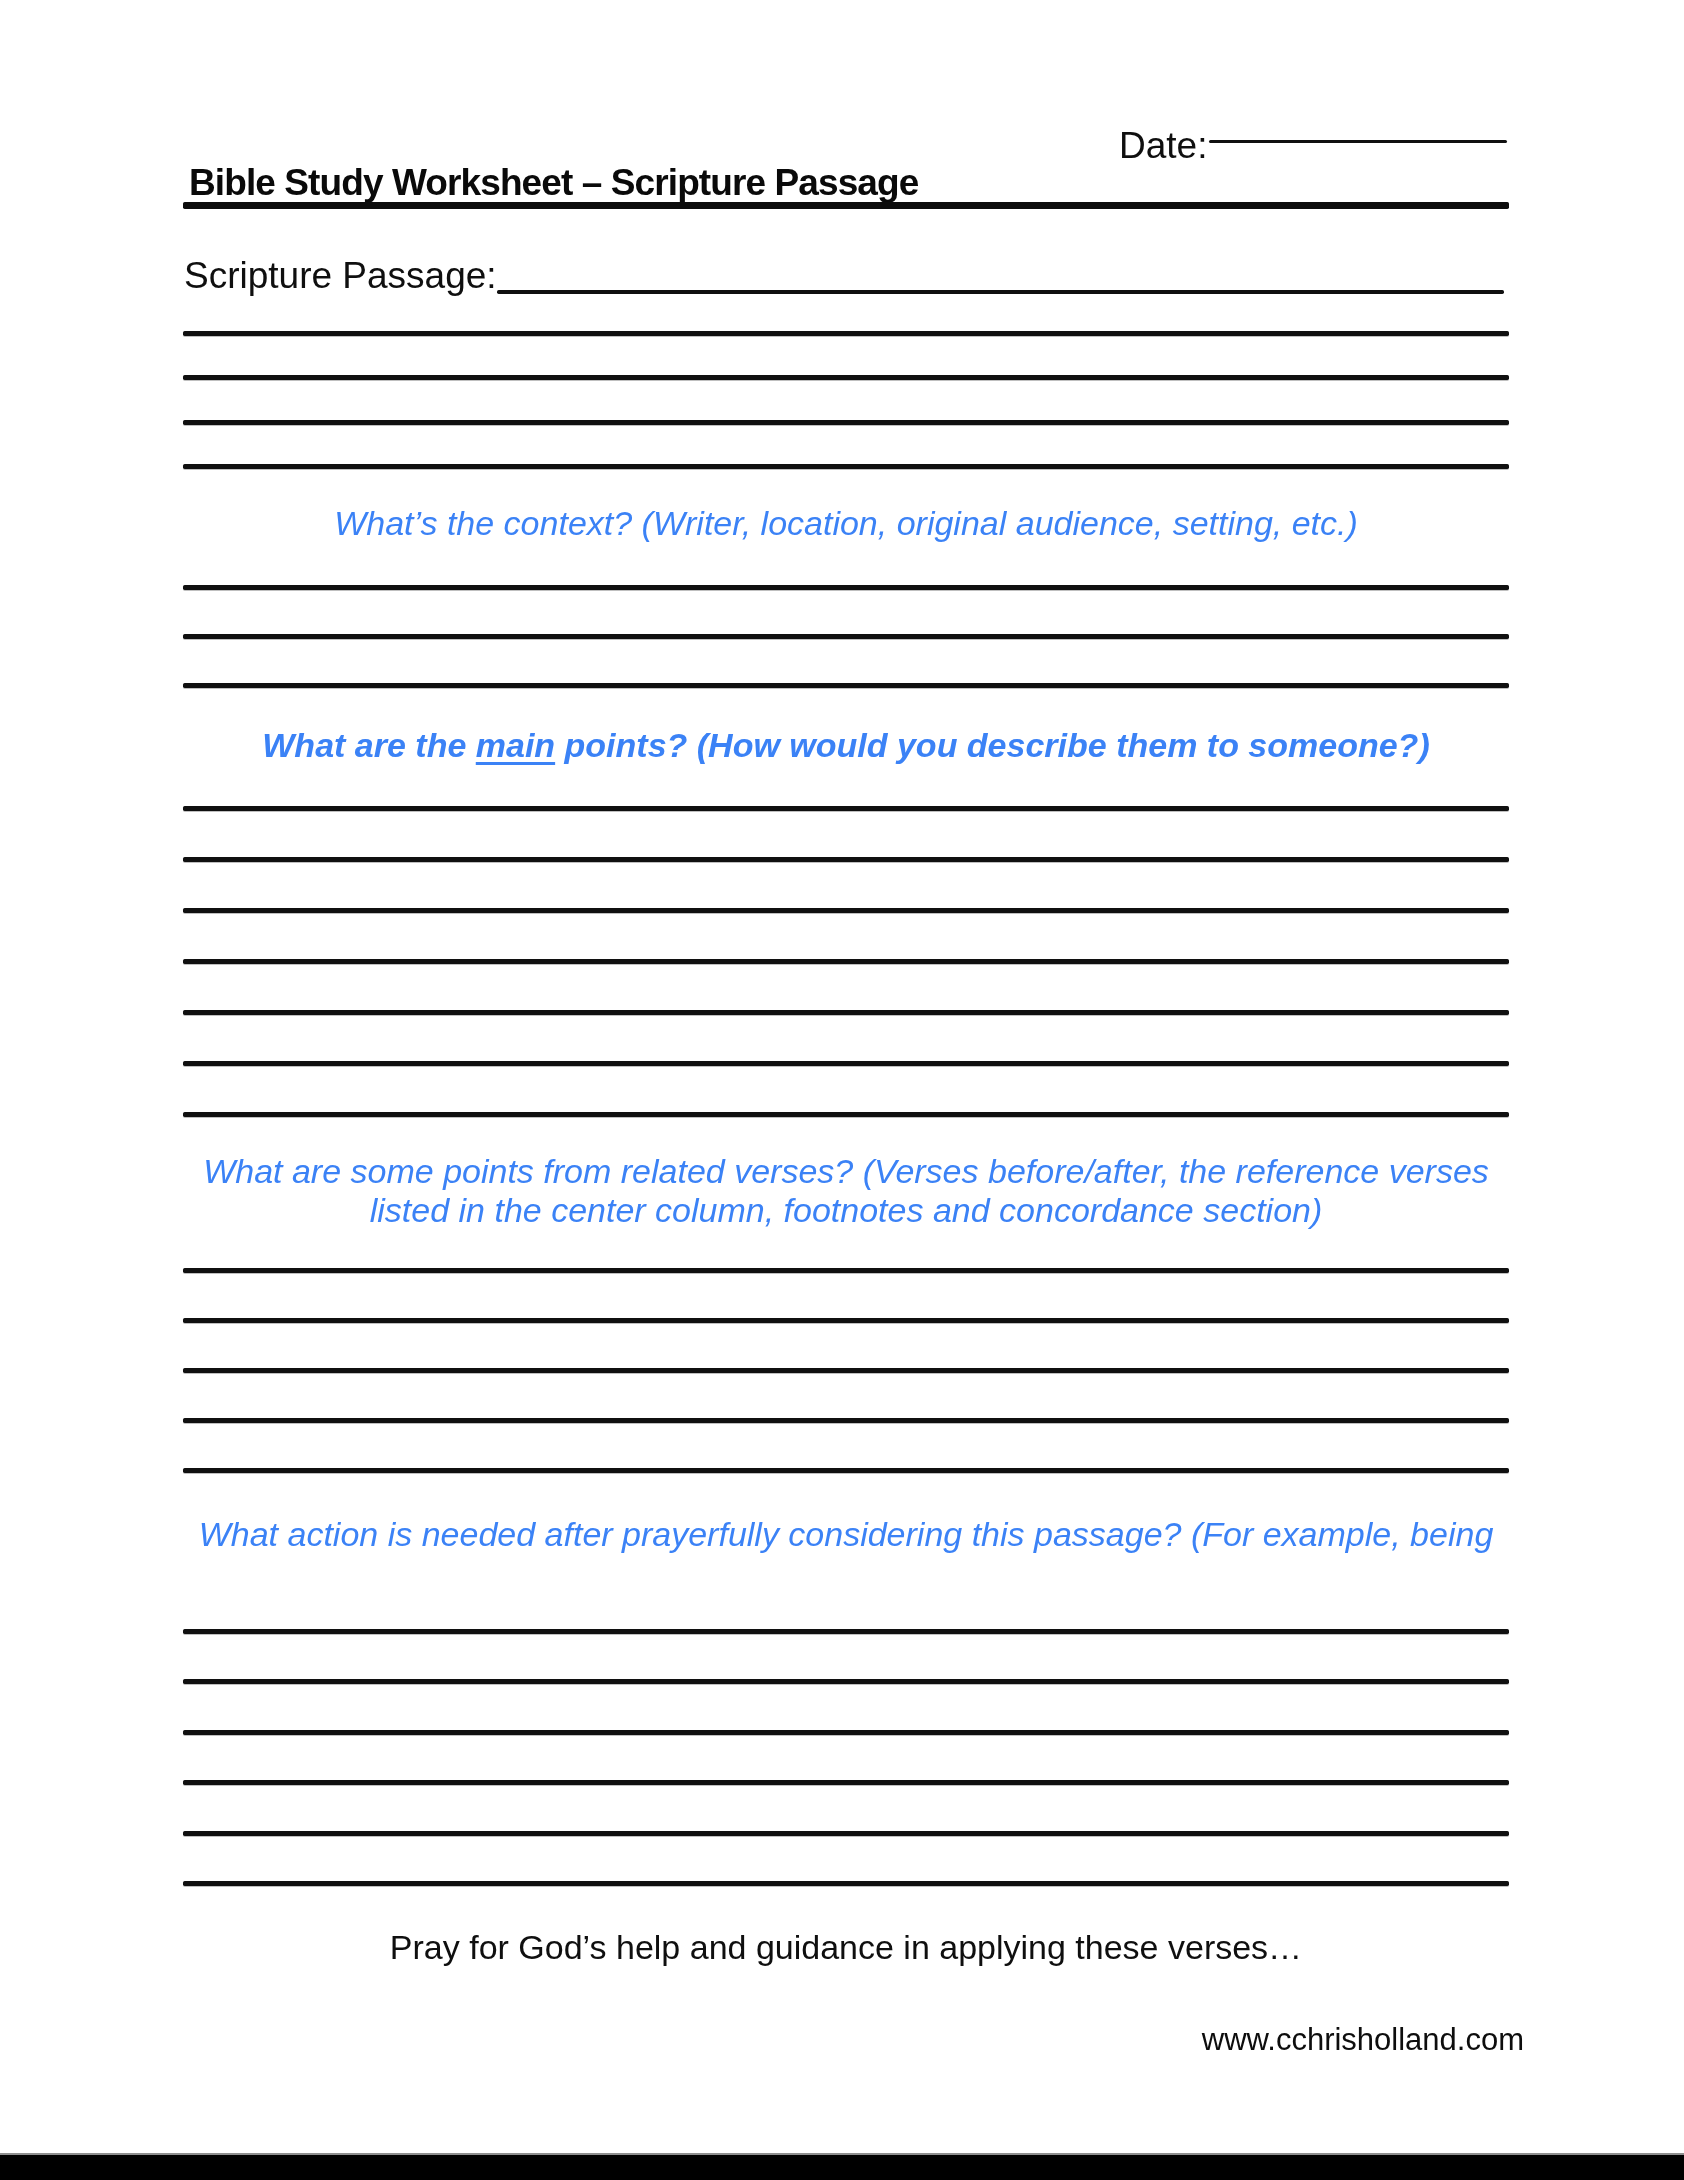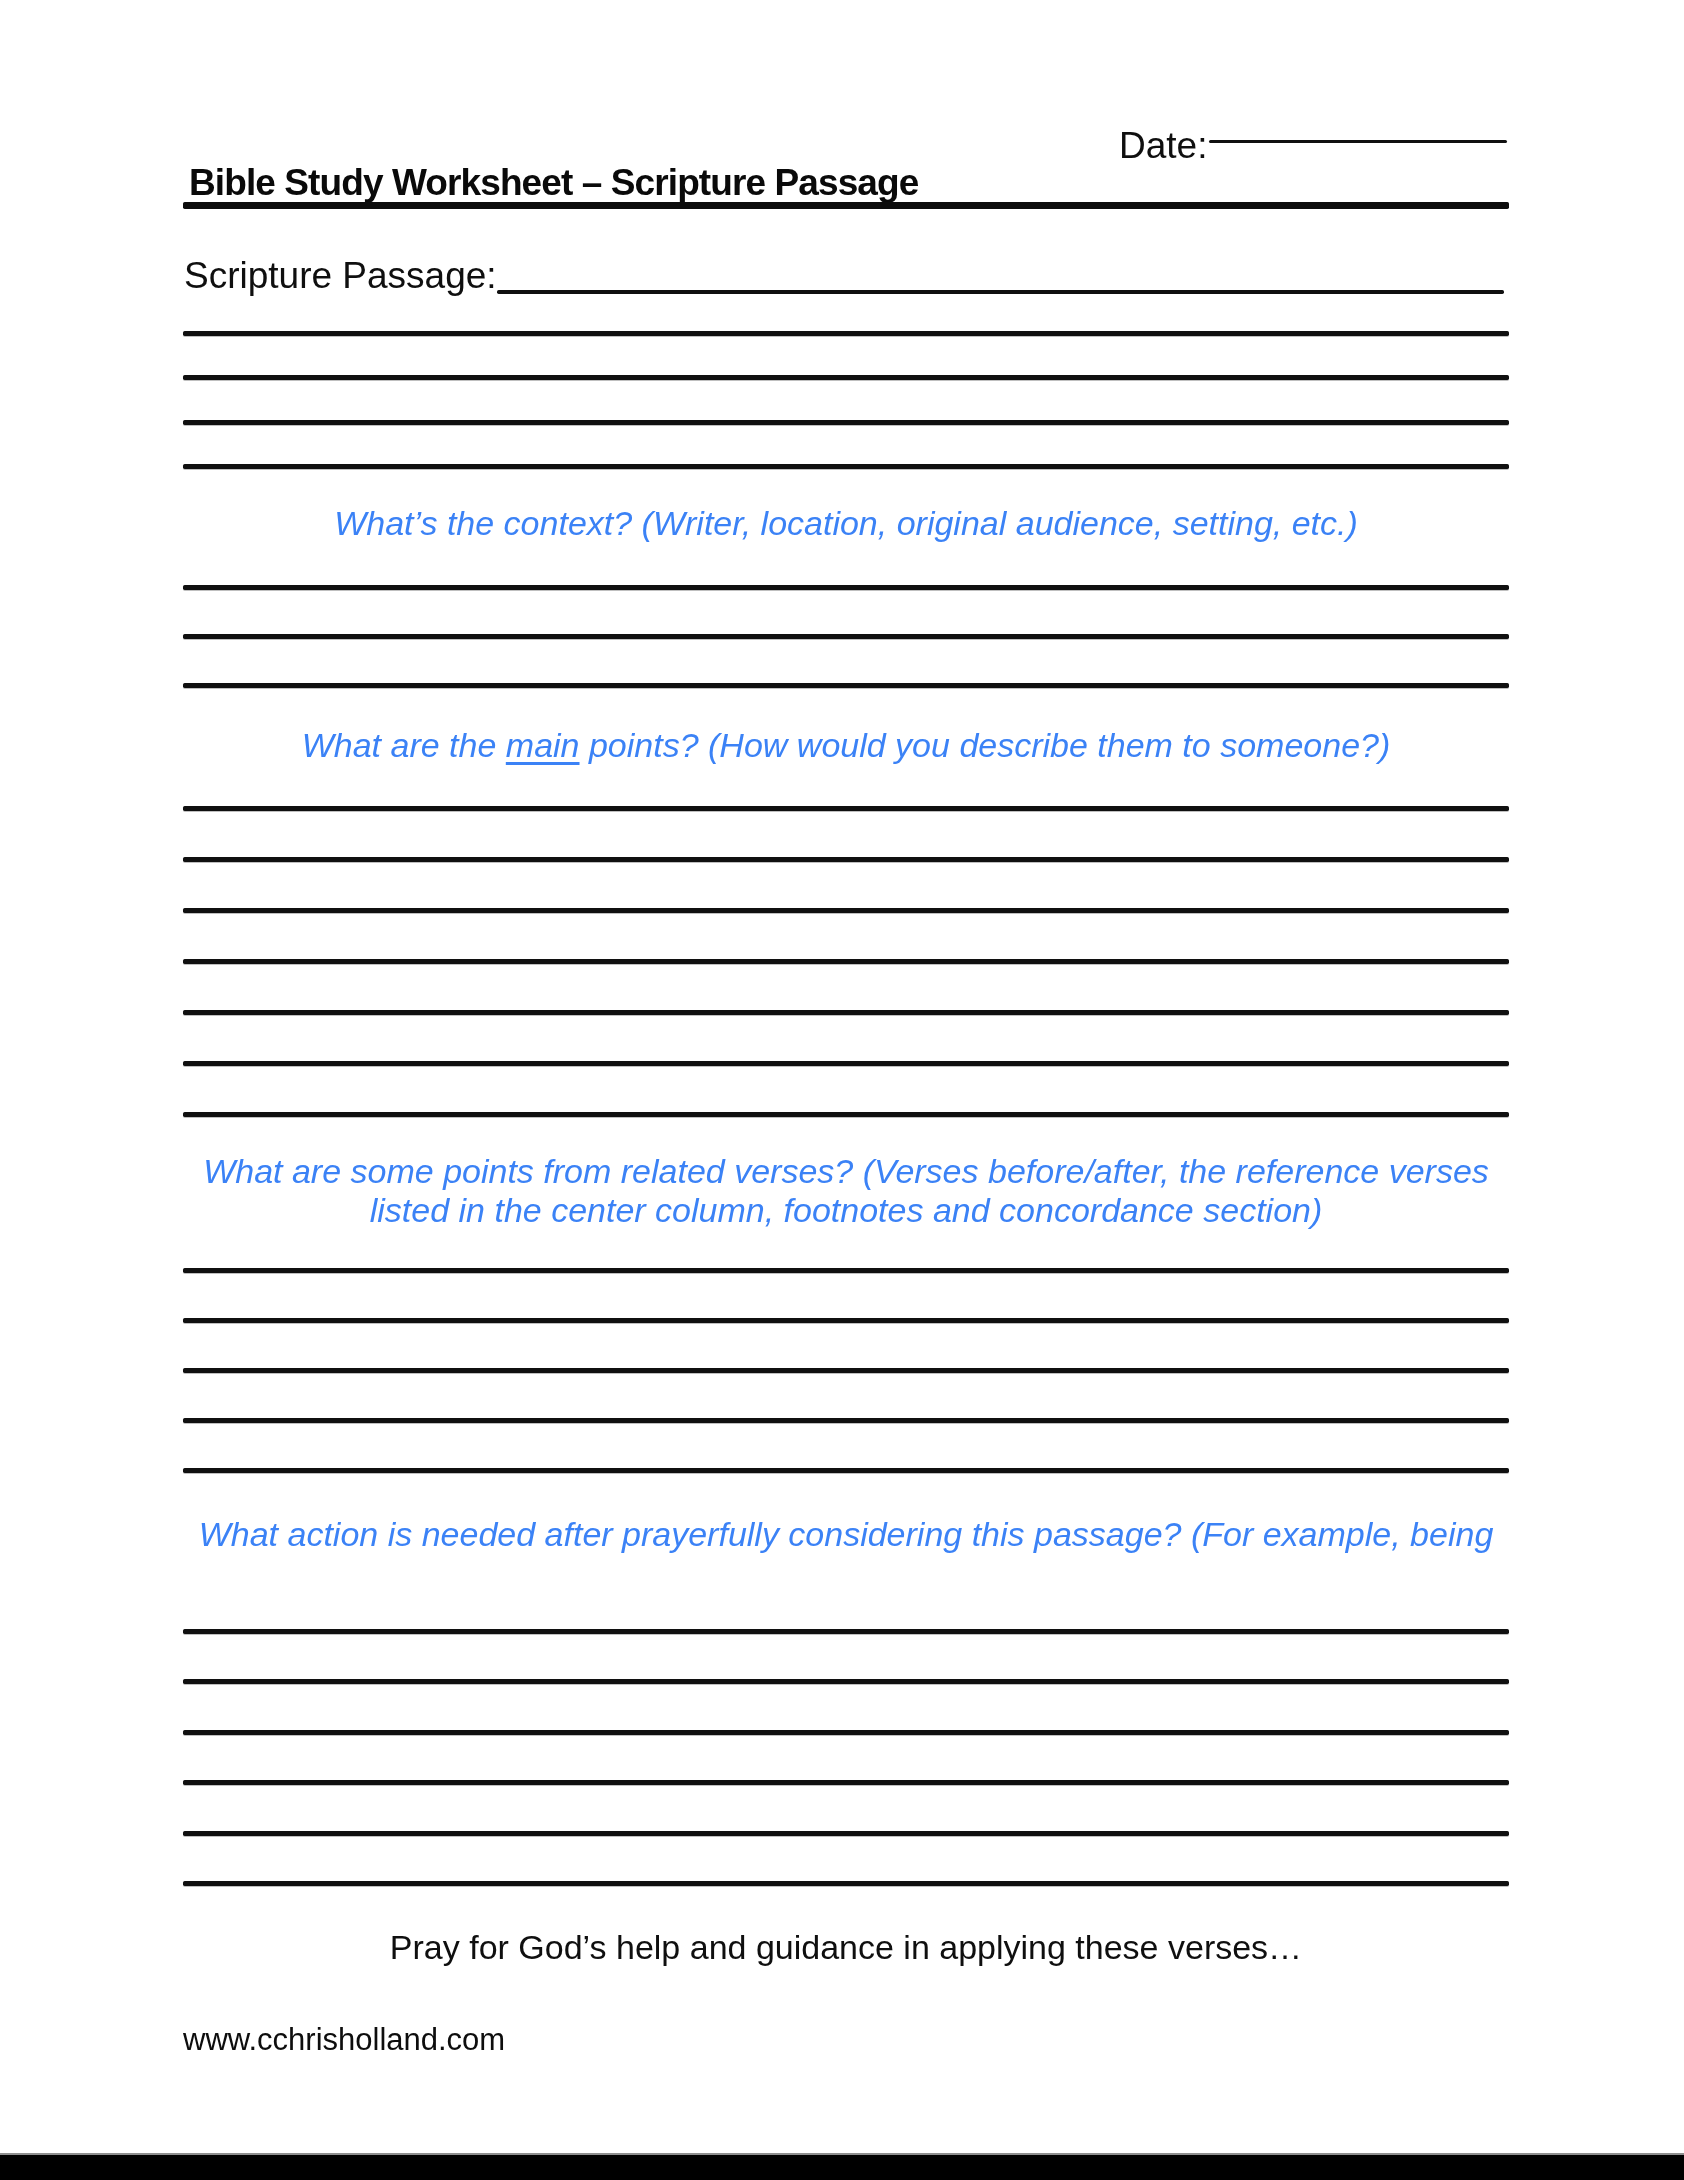--- a/index.html
+++ b/index.html
@@ -28,21 +28,21 @@
   .content-col{left:183px;width:1326px;}
   .hrule{background:#0c0c0c;border-radius:1.7px;}
   .ruled-lines{position:absolute;}
   .rule-line{
     position:absolute;left:0;width:100%;height:5.1px;
     background:#101010;border-radius:1.7px;
     box-shadow:0 0.9px 0 rgba(0,0,0,0.25);
   }
   .inline-line{height:4.3px;background:#101010;border-radius:1.7px;}
   .prayer{font-size:34px;color:#0f0f0f;text-align:center;white-space:nowrap;}
-  .footer-url{font-size:31px;color:#0d0d0d;text-align:left;}
+  .footer-url{font-size:31px;color:#0d0d0d;text-align:right;}
   .scan-bar{
     left:0;width:1685px;top:2153px;height:27px;
     background:#000000;border-top:2.6px solid #8f8f8f;box-sizing:border-box;
   }
 </style>
 </head>
 <body>
 
 <div id="page">
 
@@ -63,21 +63,21 @@
     </div>
 
   <div class="abs heading content-col" style="top:504px;">What’s the context? (Writer, location, original audience, setting, etc.)</div>
 
   <div class="ruled-lines content-col" style="top:585px;height:153px;">
       <div class="rule-line" style="top: 0px;"></div>
       <div class="rule-line" style="top: 49px;"></div>
       <div class="rule-line" style="top: 98px;"></div>
     </div>
 
-  <div class="abs heading content-col" style="top:726px;">
+  <div class="abs heading content-col" style="top:726px;font-weight:bold;">
     <span>What are the </span><span class="u">main</span><span> points? (How would you describe them to someone?)</span>
   </div>
 
   <div class="ruled-lines content-col" style="top:806px;height:324px;">
       <div class="rule-line" style="top: 0px;"></div>
       <div class="rule-line" style="top: 51px;"></div>
       <div class="rule-line" style="top: 102px;"></div>
       <div class="rule-line" style="top: 153px;"></div>
       <div class="rule-line" style="top: 204px;"></div>
       <div class="rule-line" style="top: 255px;"></div>

